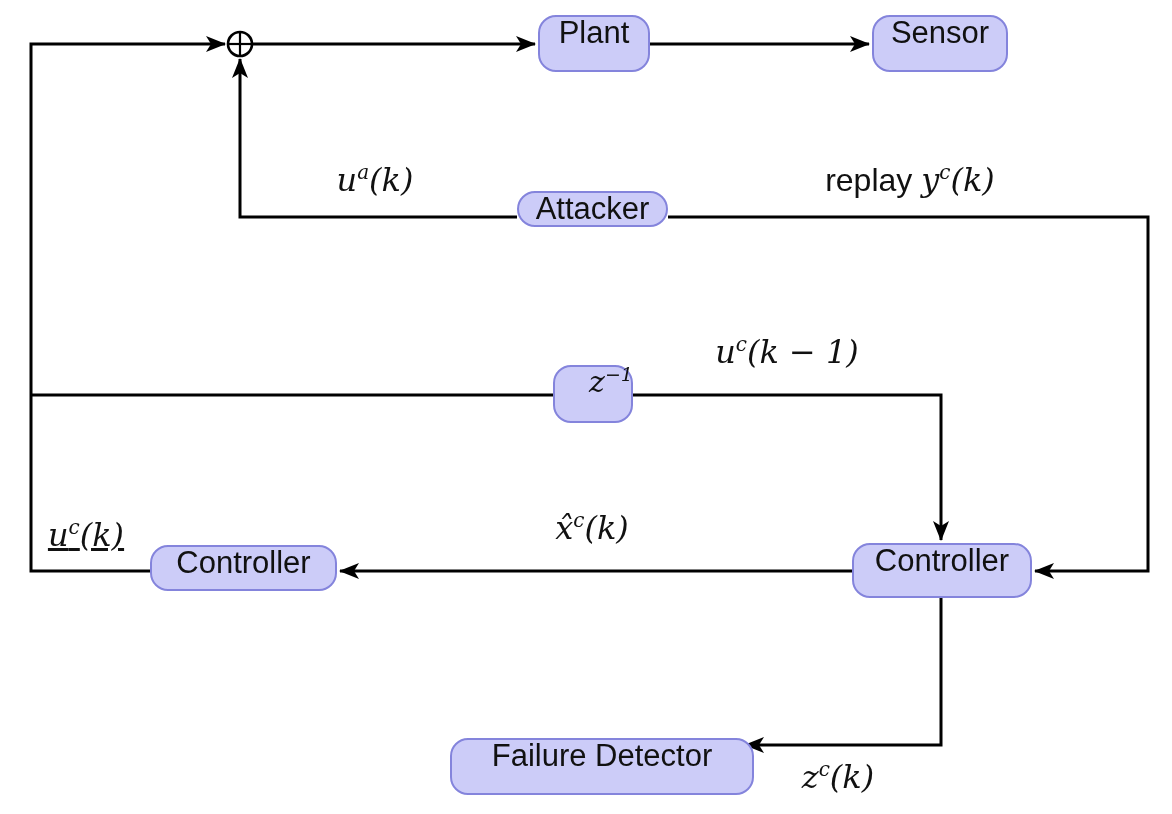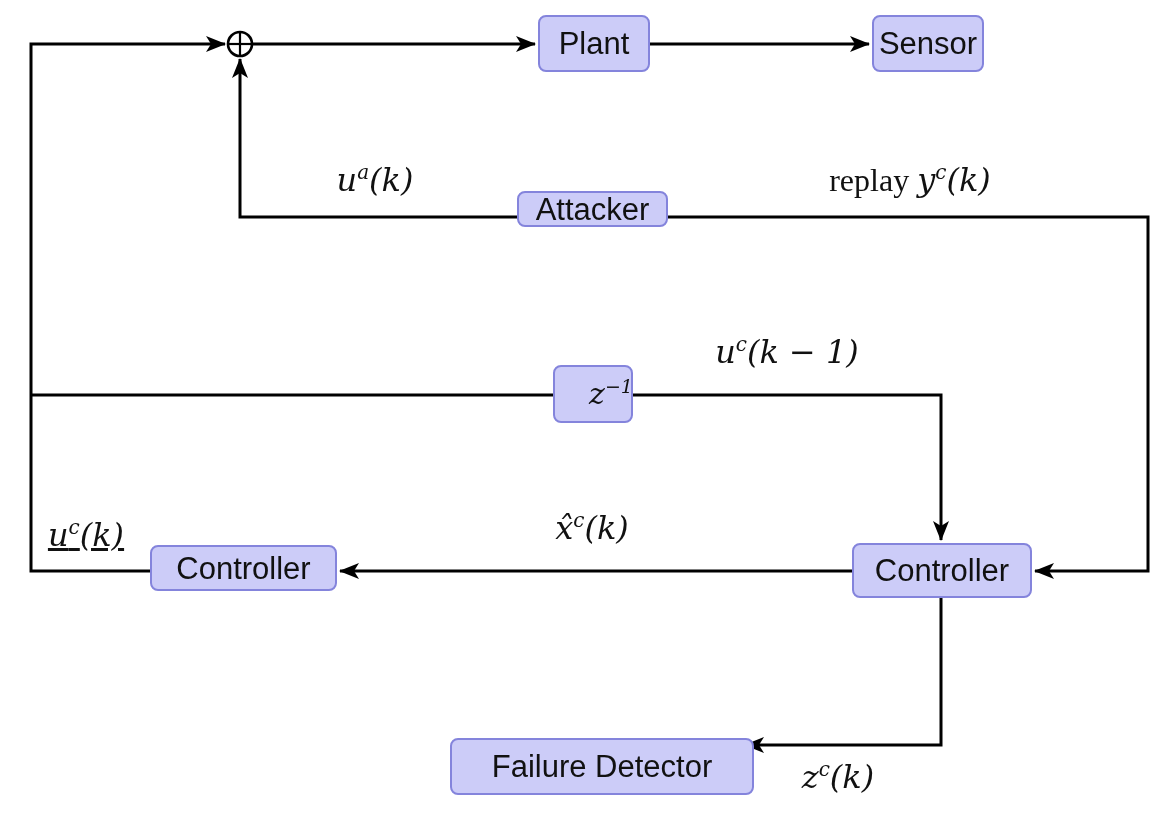--- a/index.html
+++ b/index.html
@@ -11,41 +11,41 @@
     overflow:hidden;
   }
   #wires{position:absolute;left:0;top:0;width:1172px;height:814px;}
   .wire{stroke:var(--line,#000);stroke-width:3;fill:none;}
   .sumline{stroke:var(--line,#000);stroke-width:2.2;}
   .node{
     position:absolute;
     box-sizing:border-box;
     background:var(--node-fill,#ccccf8);
     border:2.5px solid var(--node-border,#8484dc);
-    border-radius:8px;
-    display:flex;align-items:center;justify-content:center;
+    border-radius:18px;
+    display:flex;align-items:flex-start;justify-content:center;
     color:var(--text,#111);
     font-size:31px;
     line-height:1;
     white-space:nowrap;
   }
   .mlabel{
     position:absolute;
     transform:translate(-50%,-50%);
     font-family:"DejaVu Serif",serif;
     font-style:italic;
     font-size:32px;
     color:var(--text,#111);
     white-space:nowrap;
     line-height:1;
     text-align:right;
   }
   .mlabel sup{font-size:20px;line-height:0;vertical-align:super;}
   .mprefix{
-    font-family:Liberation Serif, serif;
+    font-family:Liberation Sans, sans-serif;
     font-style:normal;
   }
   .delay-node{font-family:"DejaVu Serif",serif;font-style:italic;font-size:30px;padding-left:36px;}
   .delay-node sup{font-size:19px;line-height:0;}
 </style>
 </head>
 <body>
 
 <div id="canvas">
 
@@ -78,21 +78,21 @@
       <circle cx="240" cy="44" r="12" fill="#ffffff" stroke="#000" stroke-width="2.6"></circle>
       <line class="sumline" x1="228" y1="44" x2="252" y2="44"></line>
       <line class="sumline" x1="240" y1="32" x2="240" y2="56"></line>
     </g>
   </svg>
 
   <div class="node" style="left:538px;top:15px;width:112px;height:57px;">
     <span>Plant</span>
   </div>
 
-  <div class="node" style="left:872px;top:15px;width:112px;height:57px;">
+  <div class="node" style="left:872px;top:15px;width:136px;height:57px;">
     <span>Sensor</span>
   </div>
 
   <div class="node" style="left:517px;top:191px;width:151px;height:36px;">
     <span>Attacker</span>
   </div>
 
   <div class="node delay-node" style="left:553px;top:365px;width:80px;height:58px;">
     <span><span>z</span><sup>−1</sup></span>
   </div>

